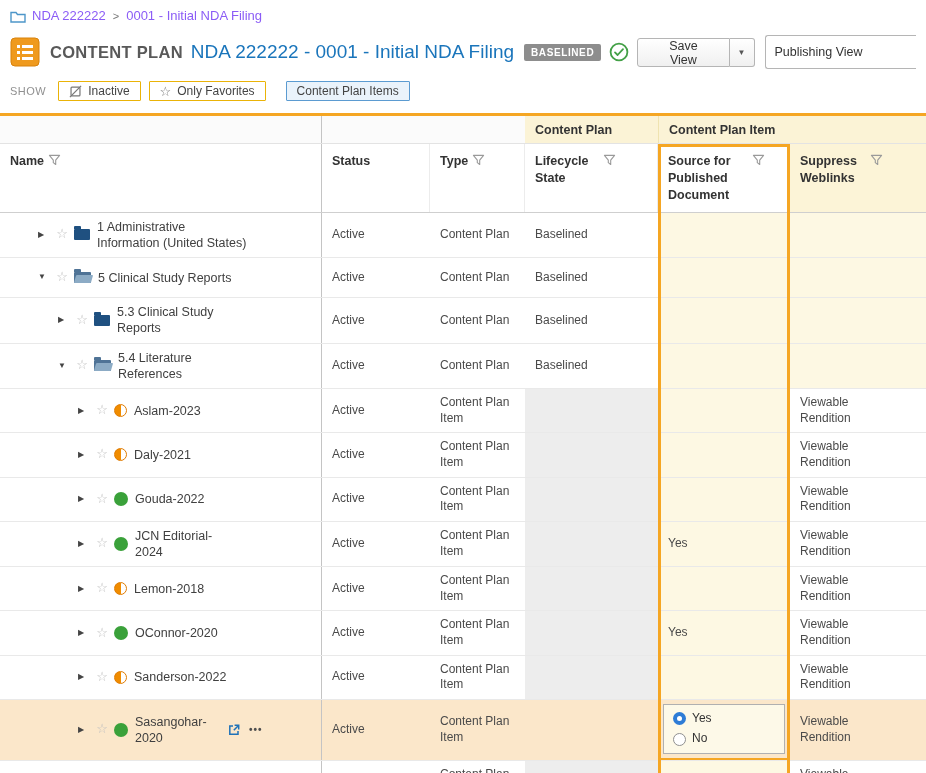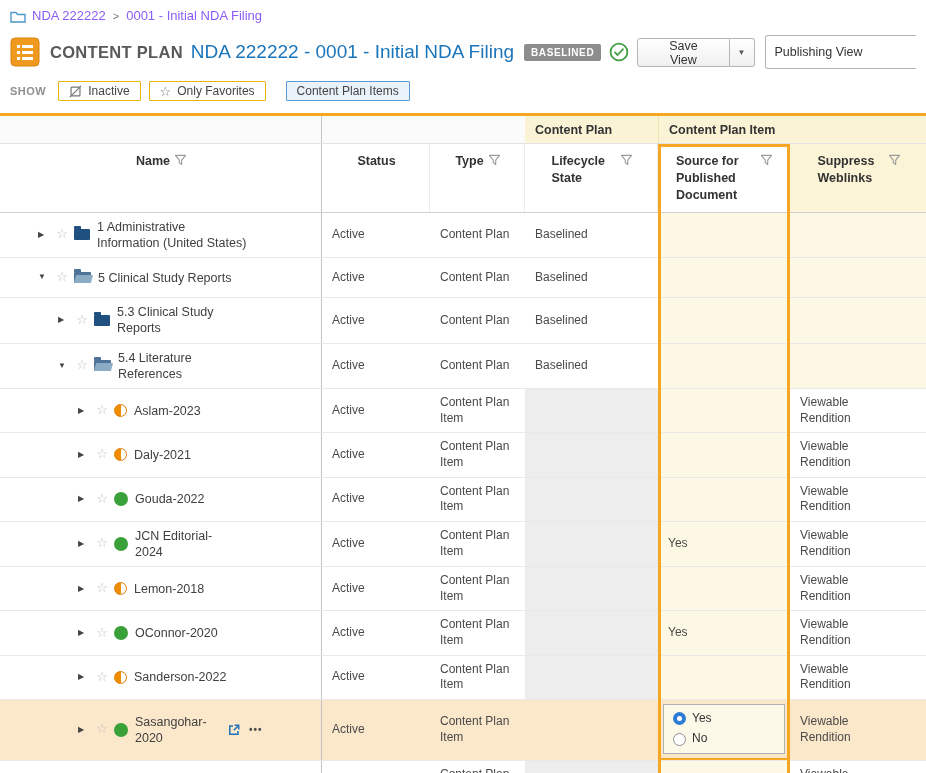--- a/index.html
+++ b/index.html
@@ -27,41 +27,41 @@
   .btn { background:linear-gradient(#ffffff,#f0f0f0); border:1px solid #b5b5b5; font-size:12.5px;
          color:#333; height:29px; padding:0 16px; cursor:pointer; font-family:inherit; }
   .save-view-main { border-radius:3px 0 0 3px; }
   .save-view-caret { border-radius:0 3px 3px 0; border-left:none; padding:0 8px; font-size:8px; color:#555; }
   .view-selector { width:152px; height:29px; border:1px solid #b5b5b5; border-radius:3px 0 0 3px; border-right:none;
                    display:flex; align-items:center; padding:16px 9px; font-size:12.5px; color:#333;
                    background:#fff; cursor:pointer; }
 
   
   .toolbar { display:flex; align-items:center; gap:8px; padding:2px 10px 12px 10px; }
-  .show-label { font-size:11px; font-weight:bold; color:#909090; letter-spacing:.5px; margin-right:4px; }
+  .show-label { font-size:11px; font-weight:normal; color:#909090; letter-spacing:.5px; margin-right:4px; }
   .filter-btn { display:inline-flex; align-items:center; gap:6px; background:#fff; border:1px solid #eab308;
                 border-radius:1px; height:20px; padding:0 10px; font-size:12px; color:#444;
                 cursor:pointer; font-family:inherit; }
   .filter-btn .fav-star { font-size:13px; color:#777; line-height:1; }
   .filter-btn.active { background:#eaf3fb; border-color:#5b9bd1; margin-left:12px; }
 
   
   .table-wrap { flex:1; border-top:3px solid #F5A623; position:relative; overflow:hidden; background:#fff; }
   .grid-cols { display:grid; grid-template-columns:322px 108px 95px 133px 132px 136px; }
 
   .group-row { height:28px; background:#fbfbfb; border-bottom:1px solid #e3e3e3;
                font-size:12.5px; font-weight:bold; color:#333; }
   .gcell { display:flex; align-items:center; padding:0 10px; }
   .gcell-name { grid-column:1; border-right:1px solid #c4c4c4; }
   .gcell-mid { grid-column:2 / span 2; }
   .gcell-cp { grid-column:4; background:#fbf3d6; }
   .gcell-cpi { grid-column:5 / span 2; background:#fbf3d6; border-left:1px solid #efe3b0; }
 
   .header-row { border-bottom:1px solid #cfcfcf; background:#fff; }
-  .hcell { padding:9px 8px 8px 10px; display:flex; justify-content:center; align-items:flex-start;
+  .hcell { padding:9px 8px 8px 10px; display:flex; justify-content:flex-start; align-items:flex-start;
            gap:4px; font-weight:bold; font-size:12.5px; color:#333; border-right:1px solid #ececec;
            min-height:62px; }
   .hcell-name { border-right:1px solid #c4c4c4; }
   .hcell-suppress { background:#fcf4d7; }
   .hcell:last-child { border-right:none; }
   .hcell .hlabel { line-height:1.35; }
   .hlabel.w64 { max-width:64px; } .hlabel.w66 { max-width:66px; } .hlabel.w80 { max-width:80px; }
   .funnel { flex:none; margin-top:1px; cursor:pointer; display:inline-flex; }
 
   .table-body { overflow:hidden; }

